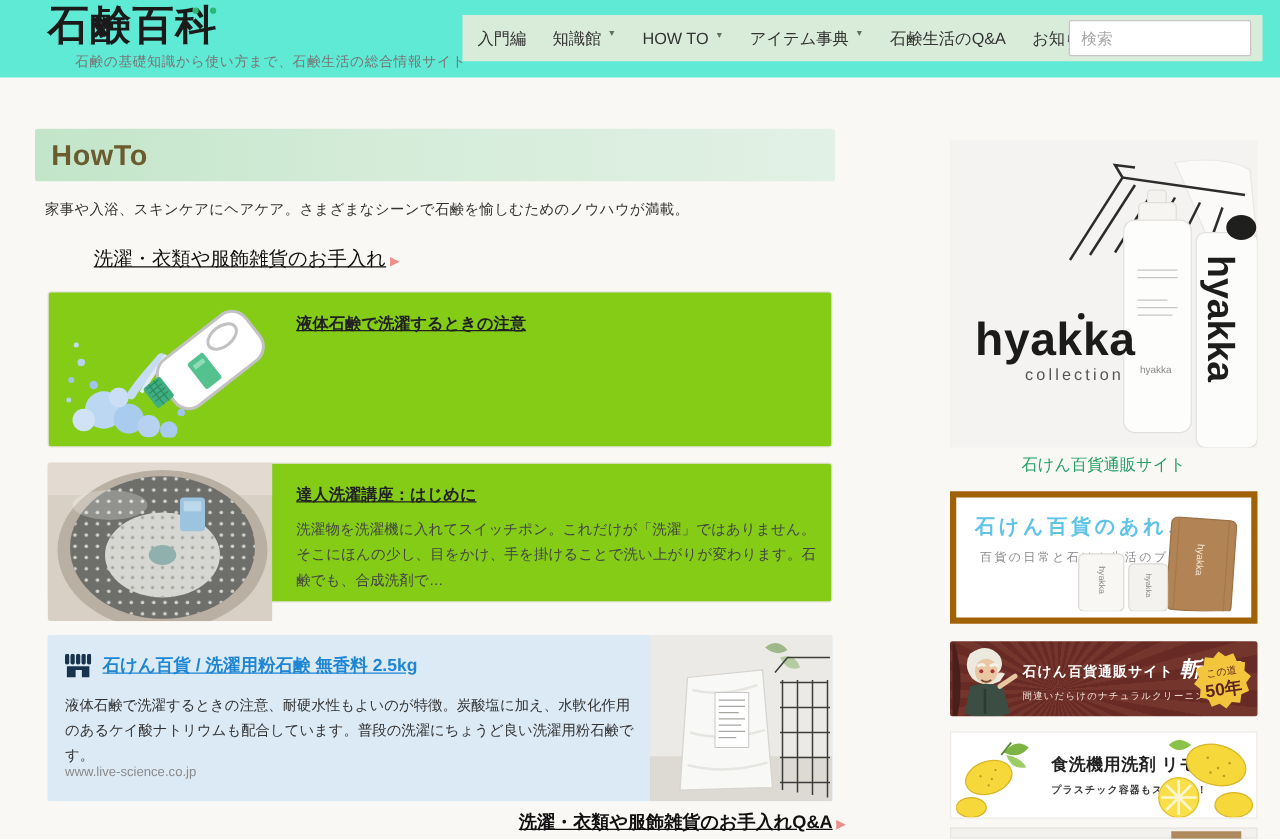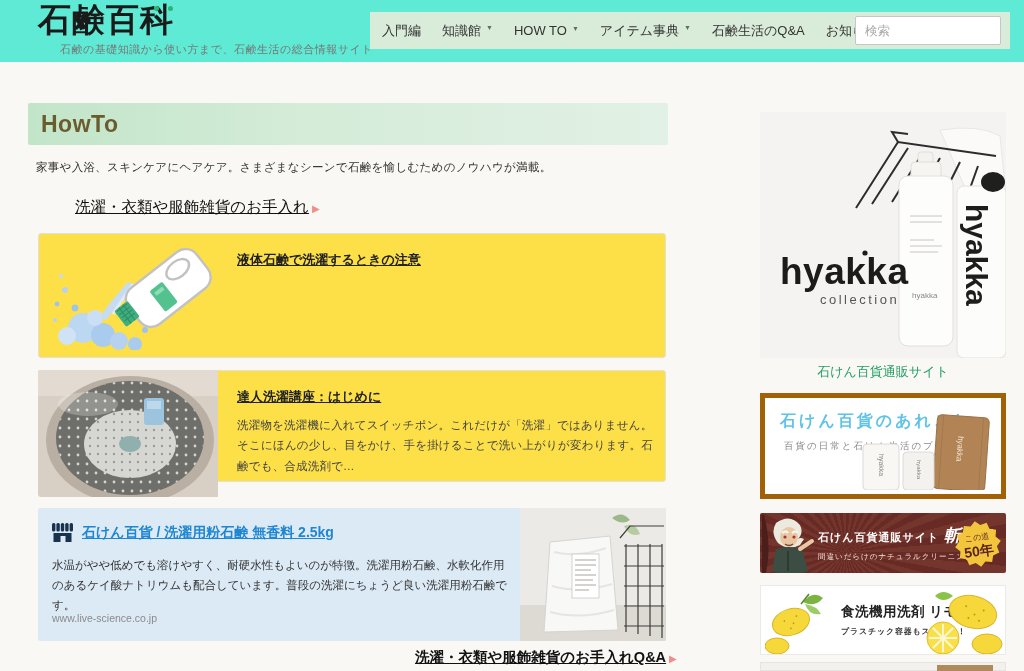--- a/index.html
+++ b/index.html
@@ -26,21 +26,21 @@
 
   
   .howto-banner { position:absolute; left:28px; top:103px; width:640px; height:42px; border-radius:2px;
     background:linear-gradient(90deg,#c2e5c9 0%,#d5ecd9 45%,#e2f1e5 100%); }
   .howto-title { padding:8px 0 0 13px; font-size:23px; font-weight:bold; color:#6b5c2f; letter-spacing:0.5px; }
   .intro { position:absolute; left:36px; top:160px; font-size:11.5px; color:#333; letter-spacing:0.3px; }
   .section-heading { position:absolute; left:28px; top:197px; font-size:15.5px; font-weight:normal; color:#111;margin-left:47px; }
   .section-heading .u, .next-heading .u { text-decoration:underline; }
   .arrow { color:#ef8f8a; font-size:10px; margin-left:3px; text-decoration:none; }
 
-  .card { position:absolute; left:38px; width:628px; background:#fde047; border:1px solid #e4e1db; border-radius:3px; }
+  .card { position:absolute; left:38px; width:628px; background:#84cc16; border:1px solid #e4e1db; border-radius:3px; }
   .card1 { top:233px; height:125px; }
   .card2 { top:370px; height:112px; }
   .c-img1 { position:absolute; left:10px; top:8px; width:178px; height:108px; }
   .c-img2 { position:absolute; left:-1px; top:-1px; width:180px; height:127px; border-radius:3px 0 0 3px; overflow:hidden; }
   .c-text { position:absolute; left:198px; top:16px; width:418px; }
   .card-title { font-size:13px; font-weight:bold; color:#222; text-decoration:underline; cursor:pointer; }
   .card-excerpt { margin-top:9px; font-size:11.5px; color:#444; line-height:1.78; letter-spacing:0.2px; }
 
   .card3 { position:absolute; left:38px; top:508px; width:628px; height:133px; background:#dceaf6; border-radius:2px; }
   .c3-head { position:absolute; left:14px; top:15px; display:flex; align-items:center; }
@@ -198,21 +198,21 @@
           <rect x="4.4" y="0" width="3.4" height="8.5" rx="1.5"></rect>
           <rect x="8.8" y="0" width="3.4" height="8.5" rx="1.5"></rect>
           <rect x="13.2" y="0" width="3.4" height="8.5" rx="1.5"></rect>
           <rect x="17.6" y="0" width="3.4" height="8.5" rx="1.5"></rect>
           <path d="M1.5,10 h18 v9 h-6 v-6 h-5 v6 h-7 z"></path>
         </g>
       </svg>
     </span>
     <span class="c3-title">石けん百貨 / 洗濯用粉石鹸 無香料 2.5kg</span>
   </div>
-  <div class="c3-desc">水温がやや低めでも溶けやすく、耐硬水性もよいのが特徴。洗濯用粉石鹸、水軟化作用のあるケイ酸ナトリウムも配合しています。普段の洗濯にちょうど良い洗濯用粉石鹸です。</div>
+  <div class="c3-desc">液体石鹸で洗濯するときの注意、耐硬水性もよいのが特徴。炭酸塩に加え、水軟化作用のあるケイ酸ナトリウムも配合しています。普段の洗濯にちょうど良い洗濯用粉石鹸です。</div>
   <div class="c3-url">www.live-science.co.jp</div>
   <div class="c3-img">
     <svg width="146" height="133" viewBox="0 0 146 133" preserveAspectRatio="none">
       <rect width="146" height="133" fill="#eceae6"></rect>
       <rect y="97" width="146" height="36" fill="#ddd9d3"></rect>
       <path d="M92,10 q10,-8 18,2 q-8,6 -18,-2" fill="#9db98a"></path>
       <path d="M104,18 q12,-4 16,8 q-10,4 -16,-8" fill="#b5cba2"></path>
 
       <g stroke="#3c3c3a" stroke-width="1.2" fill="none">
         <path d="M104,38 h38 M104,58 h40 M104,78 h40 M104,98 h40 M104,118 h40"></path>

